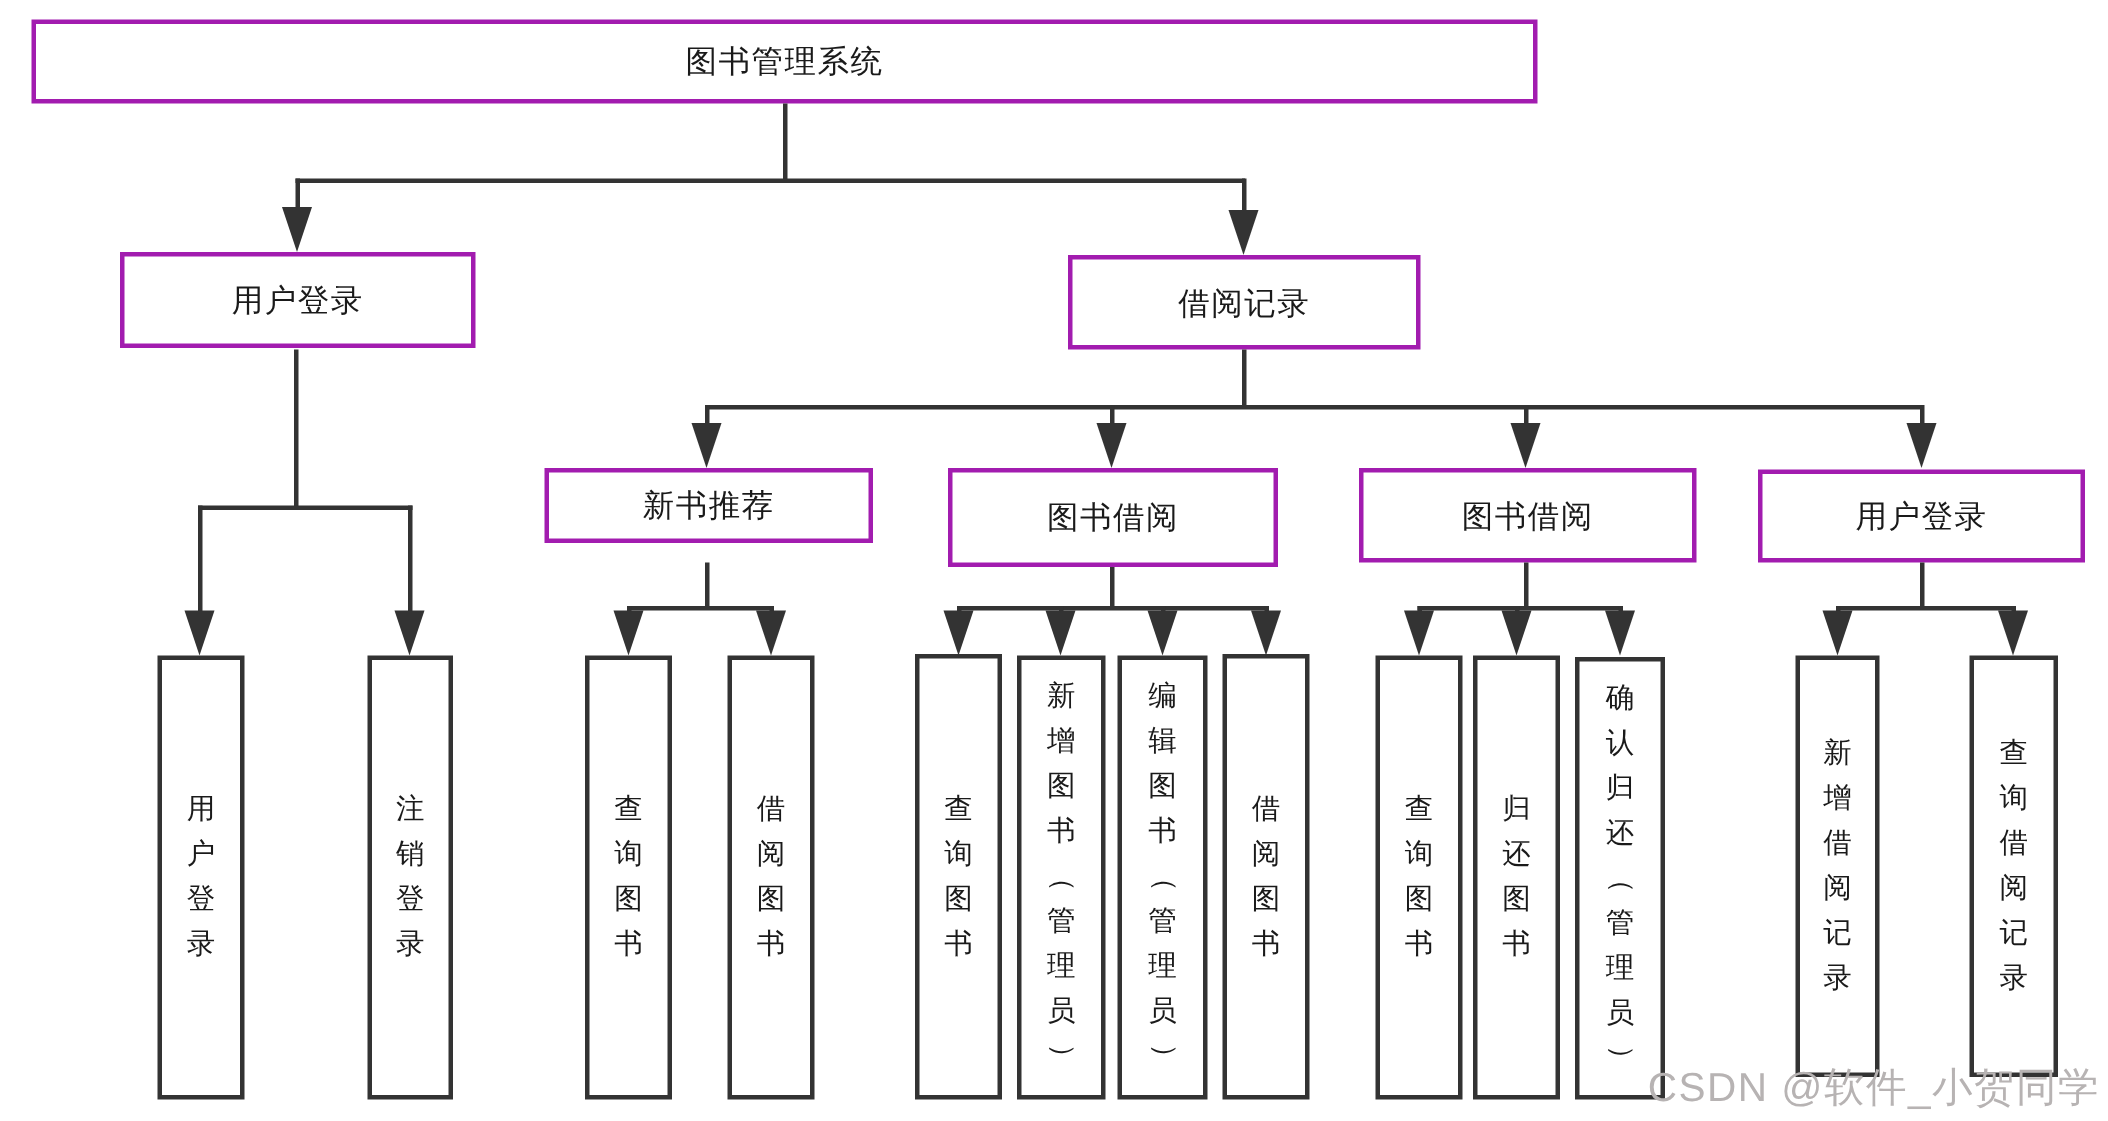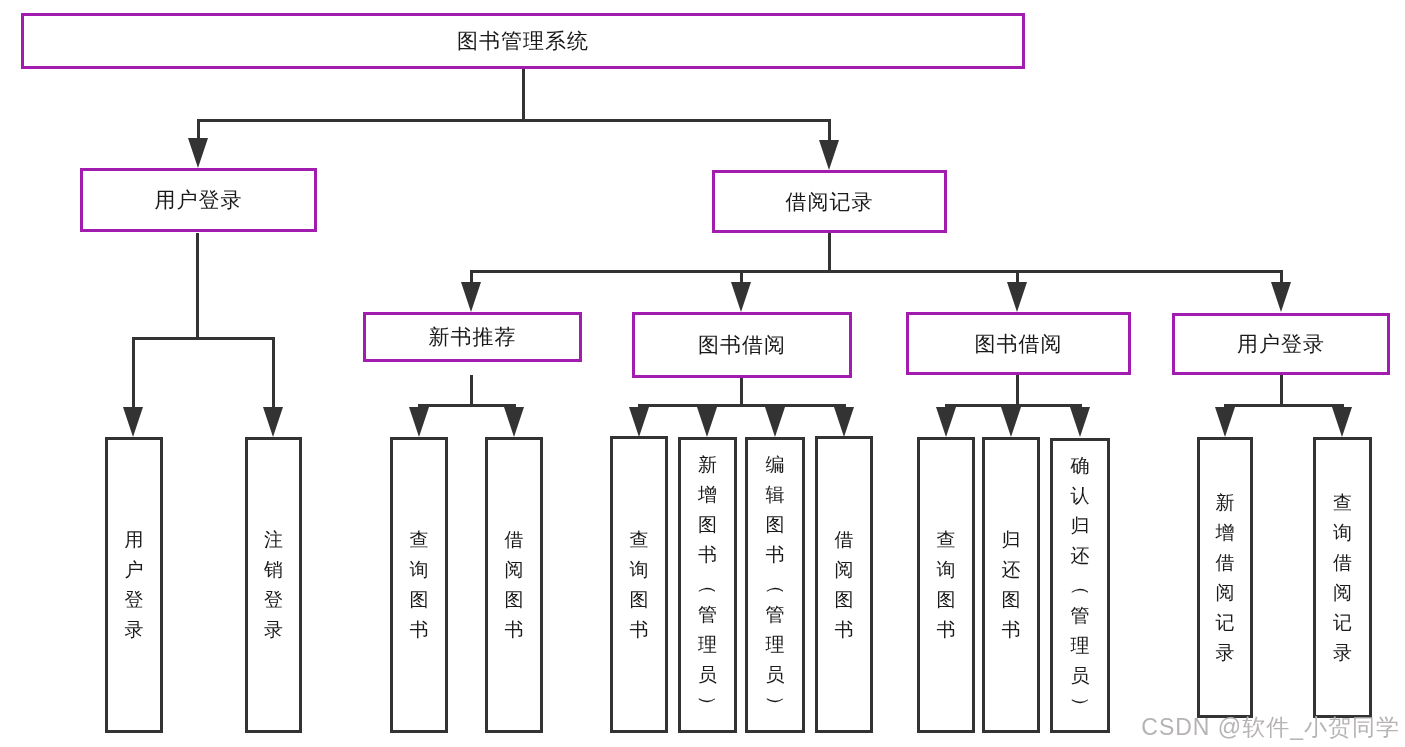--- a/index.html
+++ b/index.html
@@ -20,21 +20,21 @@
   .vtext span{display:block;height:30px;line-height:30px;text-align:center;}
   .vtext span.rot{transform:rotate(90deg);}
   .vline{position:absolute;width:3px;background:#333333;}
   .hline{position:absolute;height:3px;background:#333333;}
   .ahead{
     position:absolute;width:0;height:0;
     border-left:10px solid transparent;border-right:10px solid transparent;
     border-top:30px solid #333333;
   }
   .watermark{
-    position:absolute;right:5px;bottom:4px;font-size:23px;color:#b7b3b3;
+    position:absolute;right:5px;bottom:4px;font-size:27px;color:#b7b3b3;
     letter-spacing:1px;z-index:10;white-space:nowrap;
   }
 </style>
 </head>
 <body>
 
 <div class="stage">
 
   <div class="node" style="left:21px;top:13px;width:1004px;height:56px;">
     <span>图书管理系统</span>

